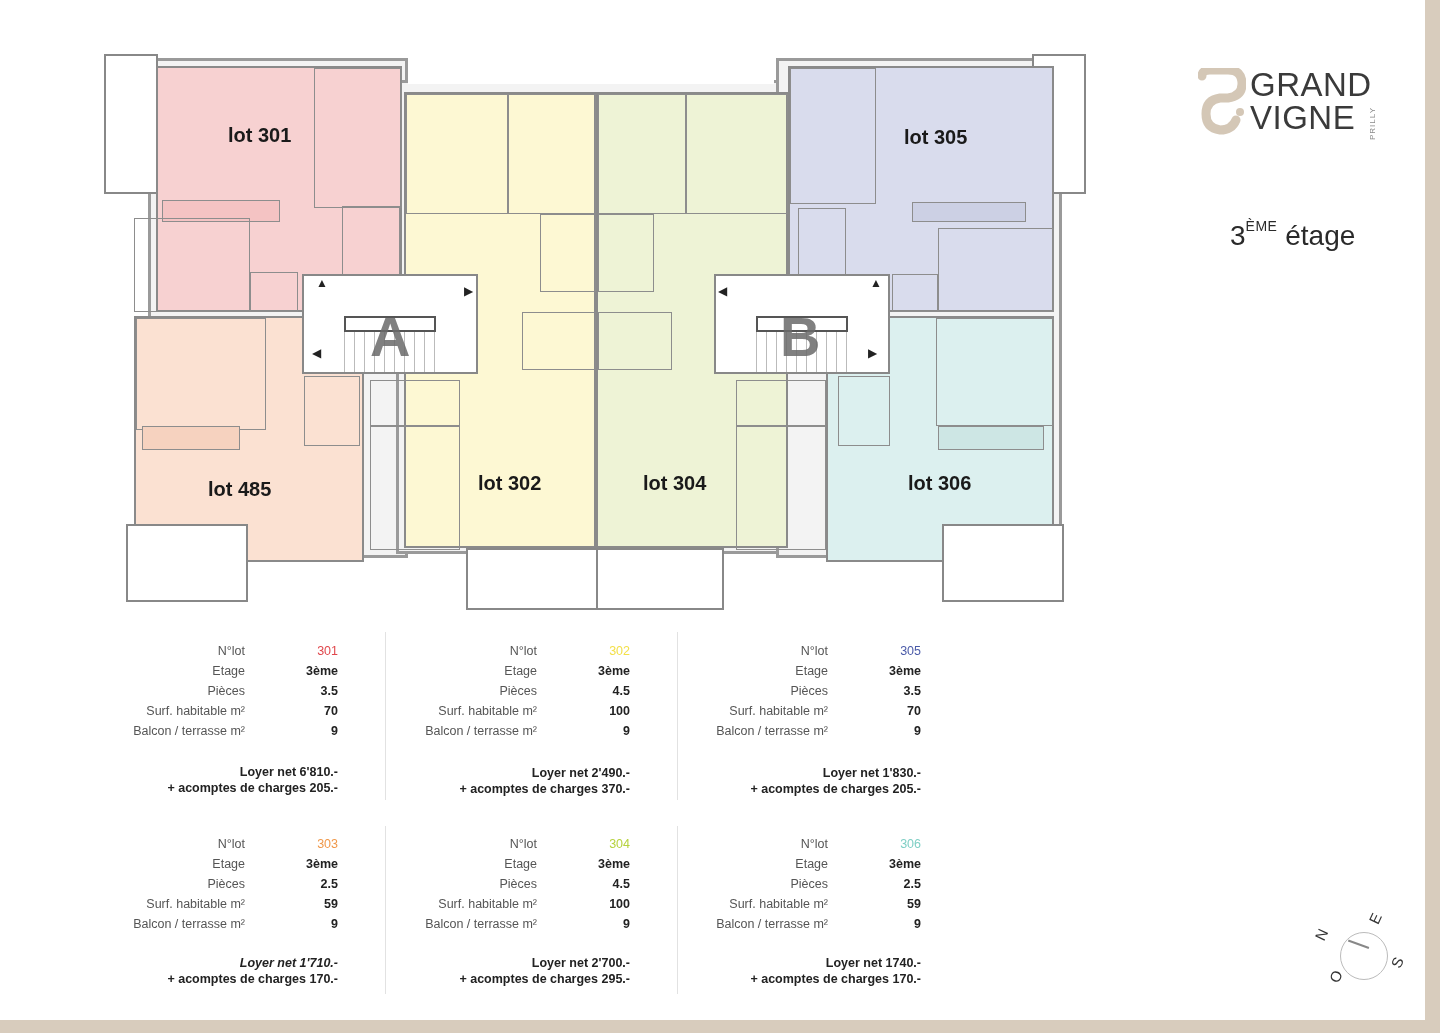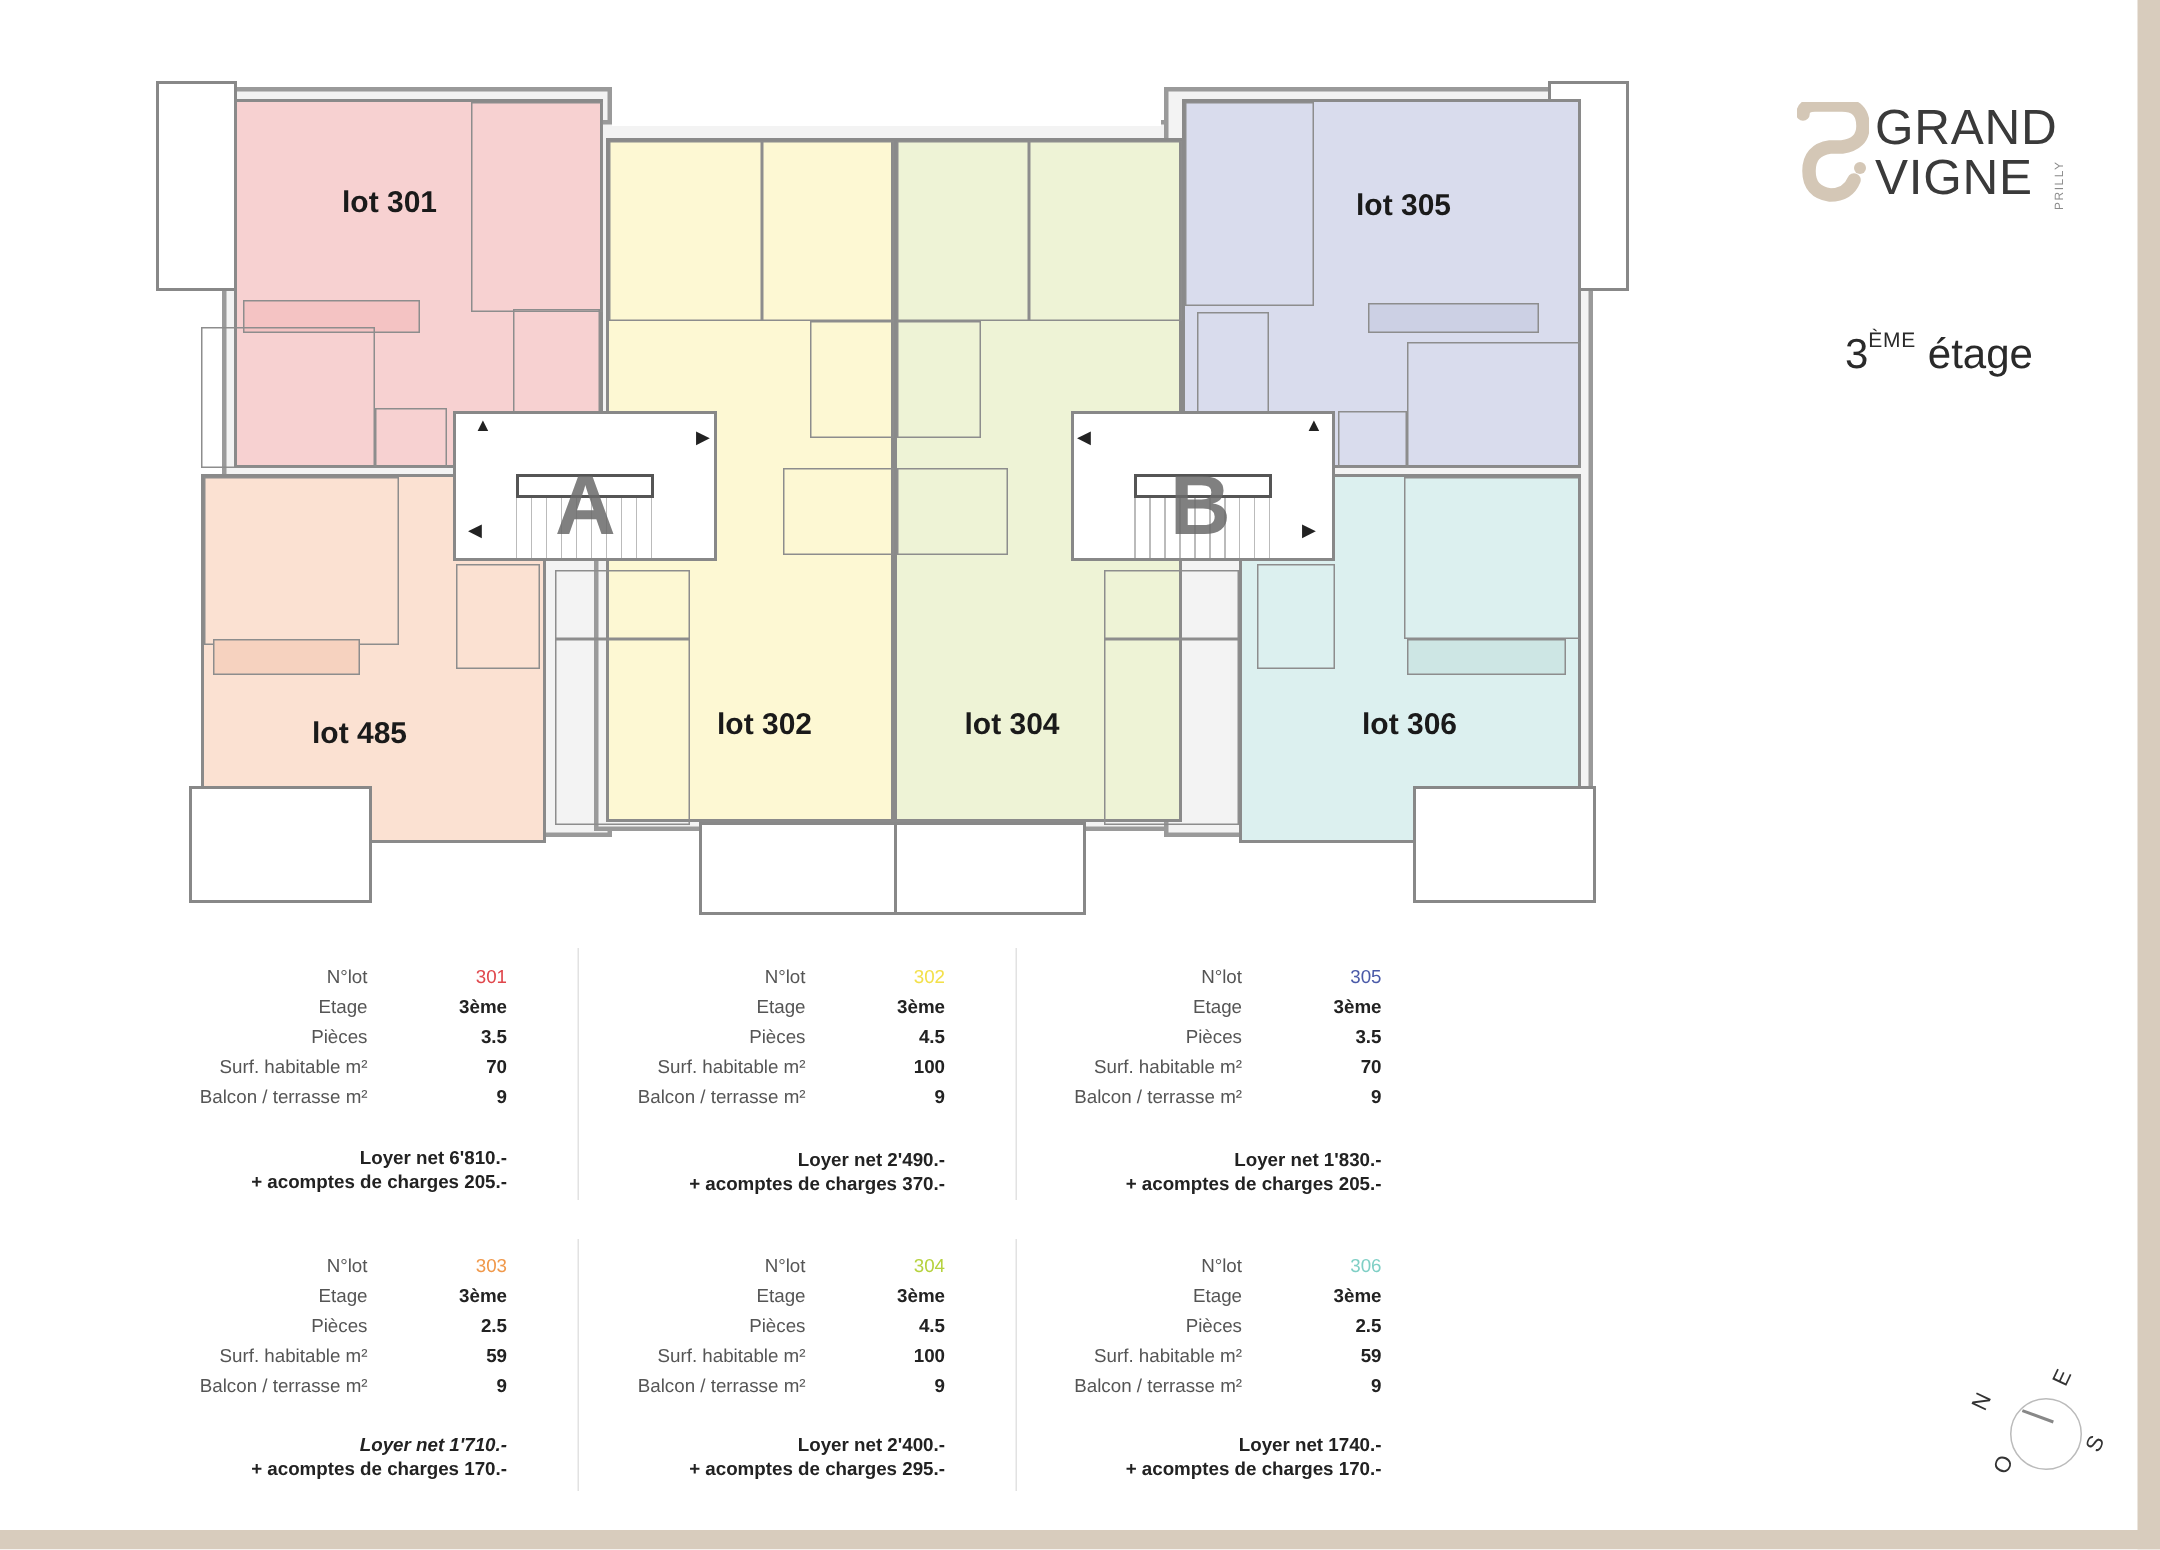--- a/index.html
+++ b/index.html
@@ -268,21 +268,21 @@
       <span class="val">4.5</span>
     </div>
   <div class="row" style="top:60px;">
       <span class="lbl">Surf. habitable m²</span>
       <span class="val">100</span>
     </div>
   <div class="row" style="top:80px;">
       <span class="lbl">Balcon / terrasse m²</span>
       <span class="val">9</span>
     </div>
-  <div class="rent" style="top:119px;">Loyer net 2'400.-</div>
+  <div class="rent" style="top:119px;">Loyer net 2'700.-</div>
   <div class="rent" style="top:135px;">+ acomptes de charges 295.-</div>
 </div>
 
 <div class="card" style="left:683px;top:837px;">
   <div class="row" style="top:0;">
       <span class="lbl">N°lot</span>
       <span class="val" style="color:#7fcfc5;font-weight:normal;">306</span>
     </div>
   <div class="row" style="top:20px;">
       <span class="lbl">Etage</span>

